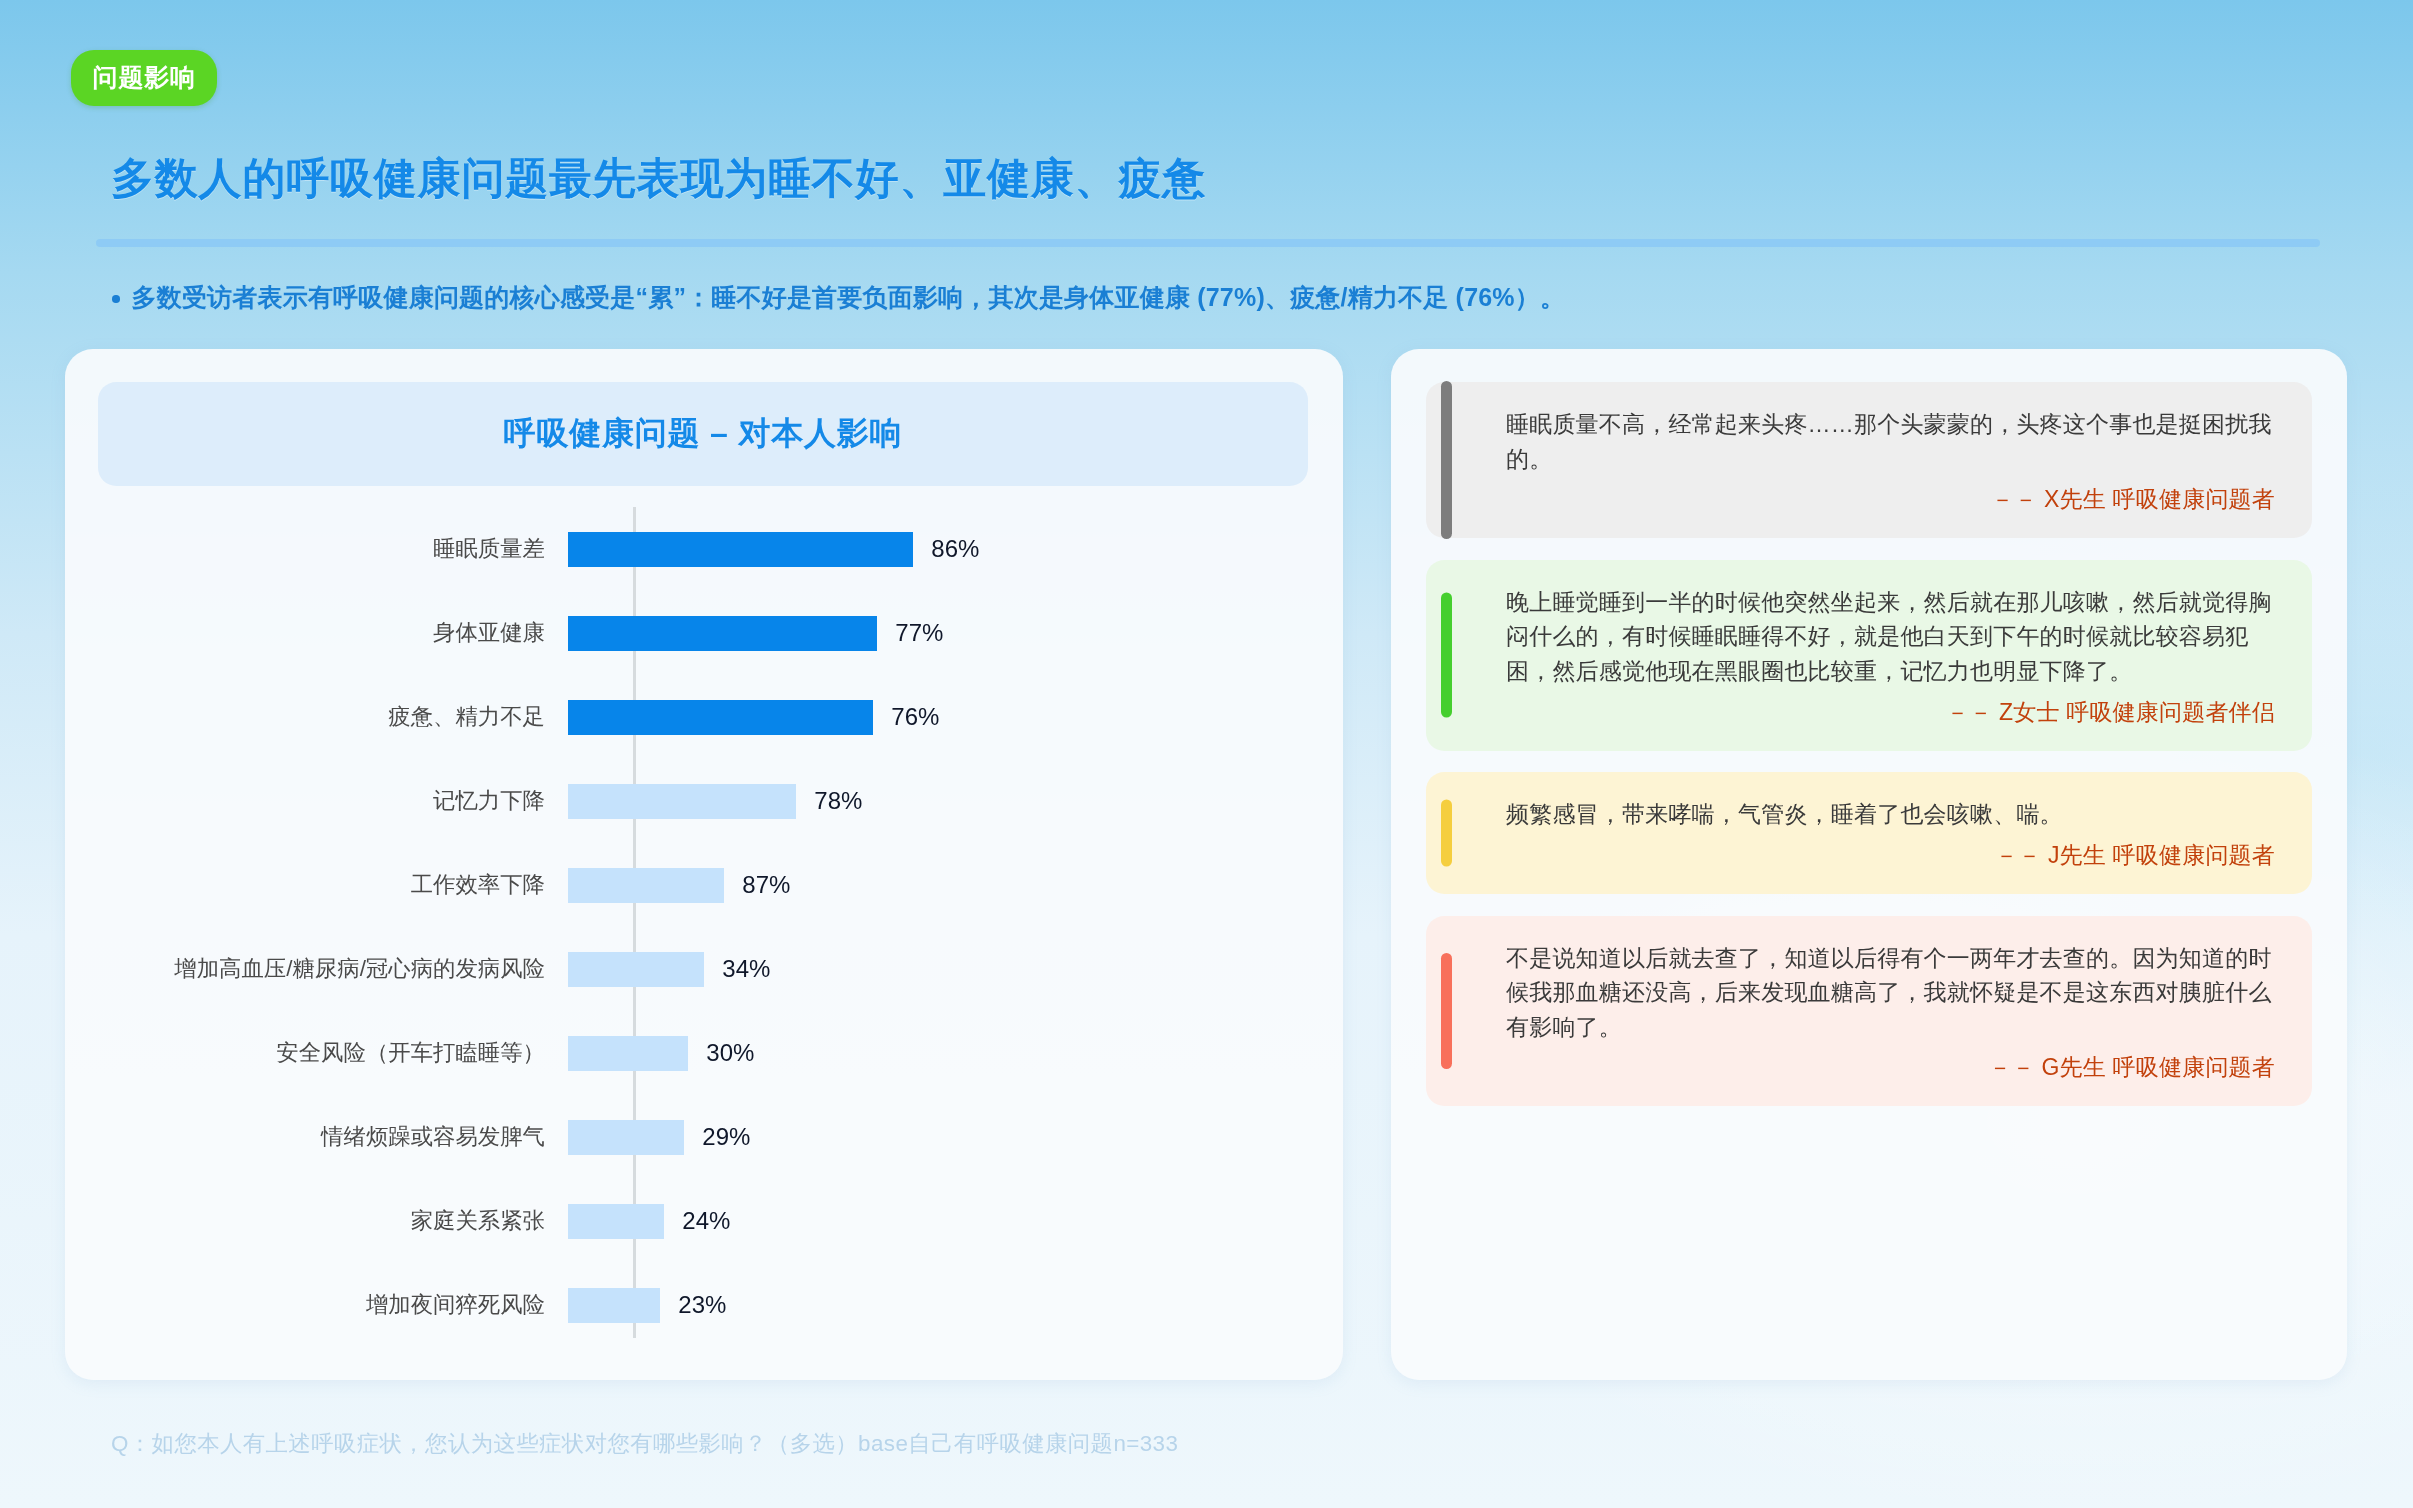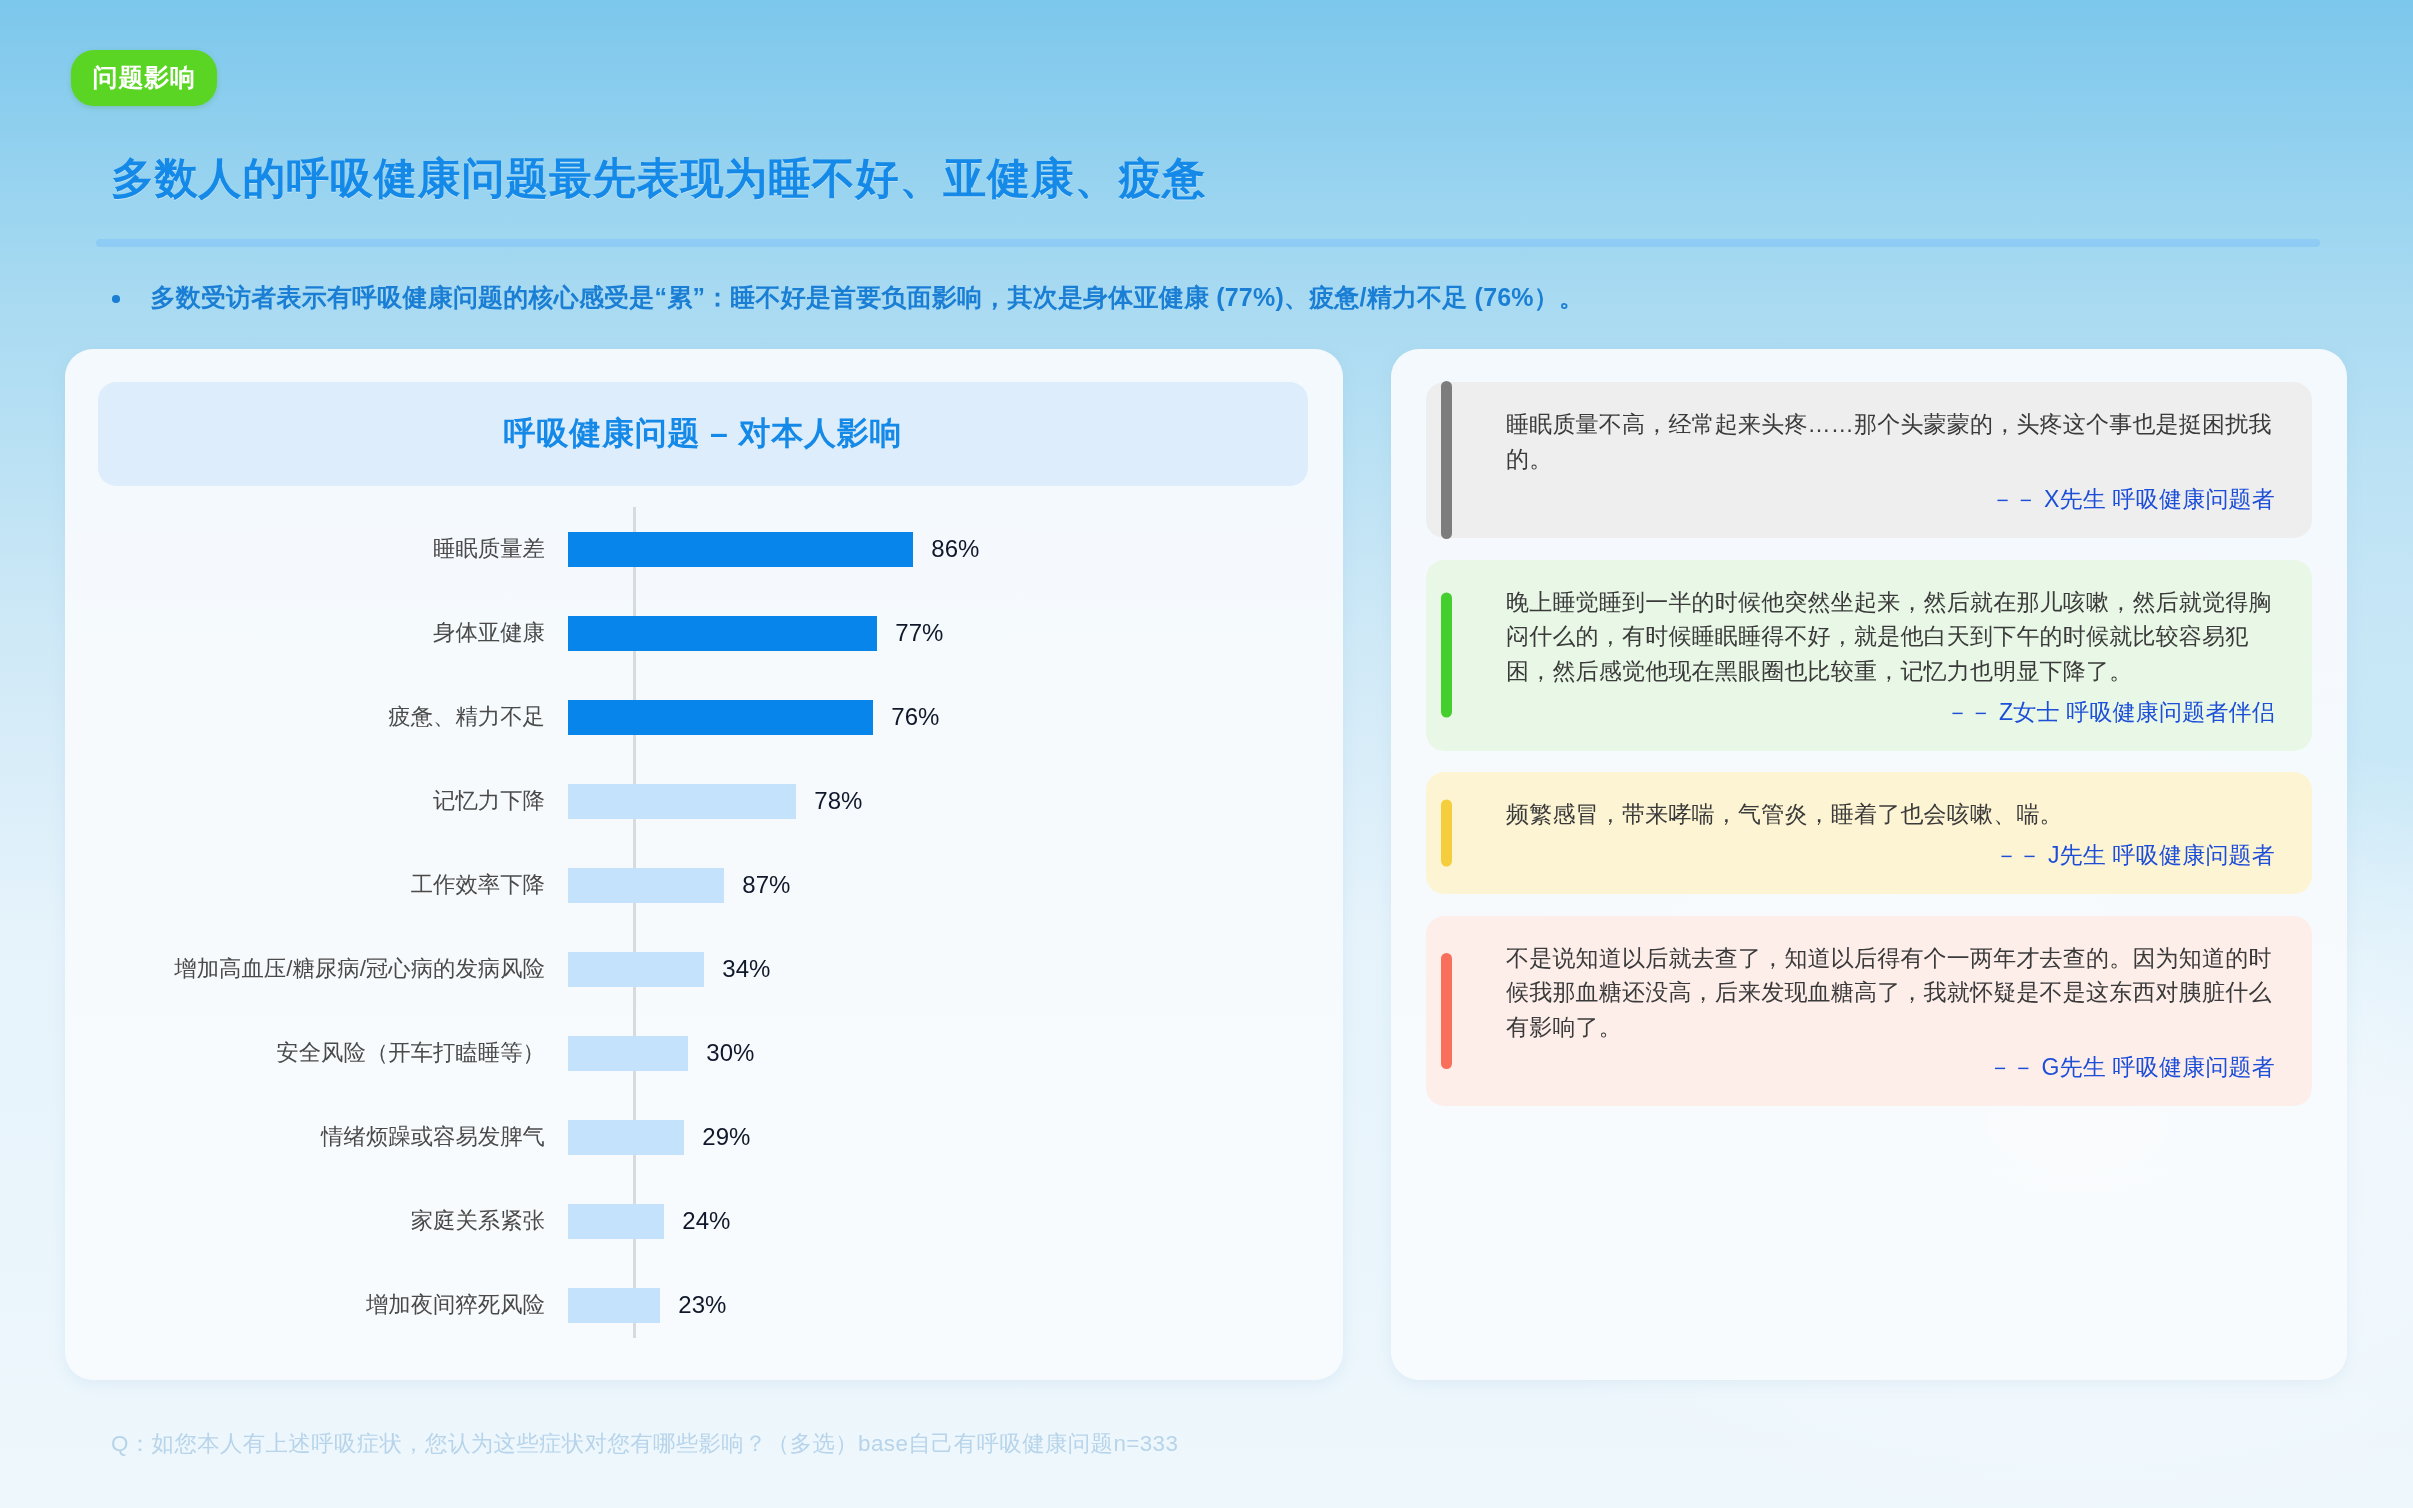--- a/index.html
+++ b/index.html
@@ -35,21 +35,21 @@
     text-shadow: 0 0.8px 0 rgba(255,255,255,0.35);
   }
   .divider {
     position: absolute; left: 96px; top: 239px;
     width: 2224px; height: 8.3px;
     background: #8ecbf5;
     border-radius: 5px;
   }
   .bullet-row {
     position: absolute; left: 112px; top: 281px;
-    display: flex; align-items: flex-start; gap: 31px;
+    display: flex; align-items: flex-start; gap: 12px;
   }
   .bullet-dot {
     width: 7.5px; height: 7.5px; border-radius: 50%;
     background: #1a7fd4; margin-top: 14px; flex: none;
   }
   .bullet-text {
     font-size: 25px; color: #1a7fd4; font-weight: 600;
     letter-spacing: 0.2px; line-height: 1.3;
   }
 
@@ -129,21 +129,21 @@
   .accent {
     position: absolute; left: 15px; top: 50%;
     transform: translateY(-50%);
     width: 10.8px; border-radius: 6.7px;
   }
   .quote-text {
     font-size: 23px; line-height: 1.5; color: #3a3a3a;
     letter-spacing: 0.2px;
   }
   .quote-attr {
-    font-size: 23px; color: #1d4ed8; text-align: right;
+    font-size: 23px; color: #c2410c; text-align: right;
     margin-top: 8.3px; letter-spacing: 0.2px;
   }
 
   
   .footer-q {
     position: absolute; left: 111px; top: 1428px;
     font-size: 22.4px; color: #b7d4ea; letter-spacing: 0.4px;
   }
 </style>
 </head>

